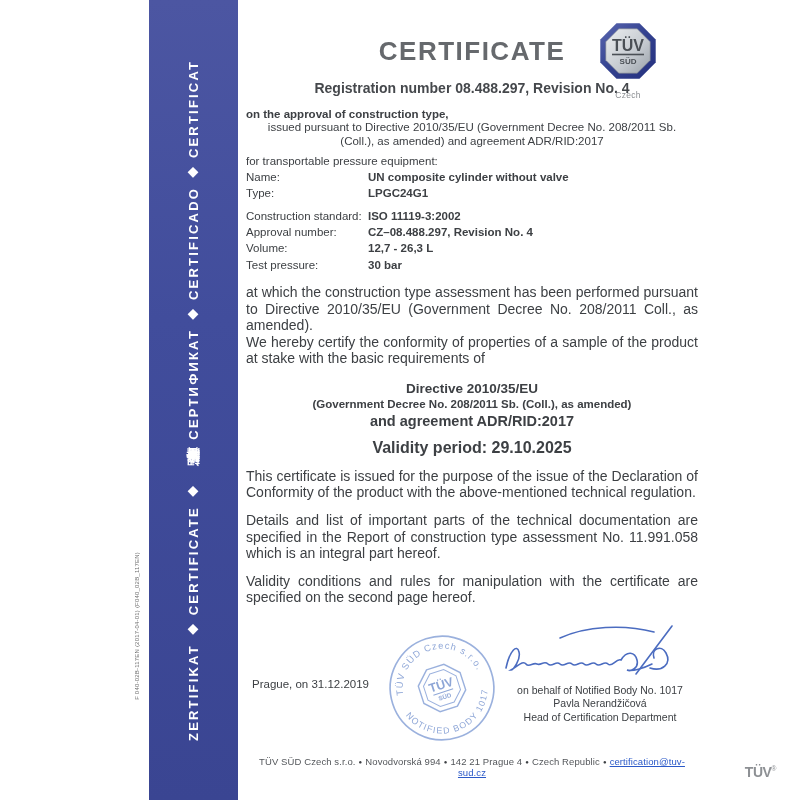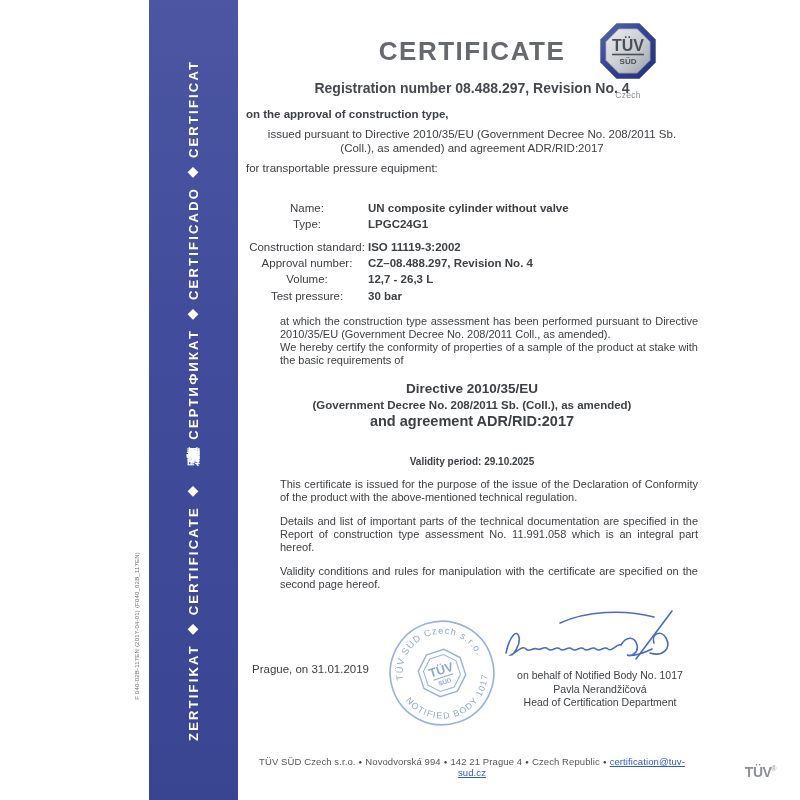--- a/index.html
+++ b/index.html
@@ -20,37 +20,37 @@
   
   .content { position:absolute; left:246px; top:0; width:452px; height:800px; color:#3d4044; }
 
   .logo-wrap { position:absolute; right:38px; top:20px; width:64px; text-align:center; }
   .logo-caption { font-size:8.5px; color:#8a8d91; margin-top:4px; letter-spacing:0.3px; }
 
   .title { text-align:center; padding-top:36px; font-size:26px; font-weight:bold;
            color:#66696d; letter-spacing:1.5px; }
   .reg-line { text-align:center; font-size:14px; font-weight:bold; color:#45484c; margin-top:13px; }
   .approval-line { text-align:left; font-size:11.5px; font-weight:bold; margin-top:12px; }
-  .issued-line { text-align:center; font-size:11.5px; margin-top:7px; padding:0 10px; line-height:1.25; }
+  .issued-line { text-align:center; font-size:11.5px; padding:0 10px; line-height:1.25; }
   .for-line { text-align:left; font-size:11.5px; margin-top:6px; }
 
-  .specs { margin-top:26px; font-size:11.5px;text-align:center; }
+  .specs { margin-top:2px; font-size:11.5px; }
   .spec-row { display:flex; padding:2.2px 0; }
   .spec-row.group-gap { margin-top:6px; }
   .spec-label { width:122px; flex:0 0 122px; }
   .spec-value { font-weight:bold; }
 
-  .para { font-size:11px; line-height:1.18; text-align:justify; margin-top:11px;margin-left:34px; }
+  .para { font-size:14px; line-height:1.18; text-align:justify; margin-top:11px; }
   .para b { font-weight:normal; }
 
   .directive-block { text-align:center; margin-top:14px; line-height:1.25; }
   .directive-l1 { font-size:13.5px; font-weight:bold; }
   .directive-l2 { font-size:11.5px; font-weight:bold; }
   .directive-l3 { font-size:14.5px; font-weight:bold; }
-  .validity { text-align:center; font-size:10px; font-weight:bold; margin-top:26px; }
+  .validity { text-align:center; font-size:16px; font-weight:bold; margin-top:9px; }
 
   .sig-section { position:relative; margin-top:24px; height:120px; }
   .place-date { position:absolute; left:6px; top:48px; font-size:11.5px; }
   .stamp { position:absolute; left:138px; top:0px; width:116px; height:116px; transform:rotate(-18deg); opacity:0.85; }
   .sig-block { position:absolute; right:-2px; top:-8px; width:200px; text-align:center; }
   .sig-lines { font-size:10.5px; line-height:1.3; color:#3d4044; }
 
   .footer { position:absolute; left:246px; bottom:22px; width:452px; }
   .addr { text-align:center; font-size:9.5px; color:#54575b; letter-spacing:0.1px; }
   .addr .bullet { font-size:6px; vertical-align:1px; margin:0 3px; color:#3d4044; }
@@ -137,21 +137,21 @@
       <div class="directive-l3">and agreement ADR/RID:2017</div>
     </div>
 
     <div class="validity">Validity period: 29.10.2025</div>
 
     <div class="para">This certificate is issued for the purpose of the issue of the Declaration of Conformity of the product with the above-mentioned technical regulation.</div>
     <div class="para">Details and list of important parts of the technical documentation are specified in the Report of construction type assessment No. 11.991.058 which is an integral part hereof.</div>
     <div class="para">Validity conditions and rules for manipulation with the certificate are specified on the second page hereof.</div>
 
     <div class="sig-section">
-      <div class="place-date">Prague, on 31.01.2019</div>
+      <div class="place-date">Prague, on 31.12.2019</div>
 
       <div class="stamp">
         <svg width="116" height="116" viewBox="0 0 112 112">
           <defs>
             <path id="arcTop" d="M 18,56 A 38,38 0 0 1 94,56" fill="none"></path>
             <path id="arcBottom" d="M 12,56 A 44,44 0 0 0 100,56" fill="none"></path>
           </defs>
           <circle cx="56" cy="56" r="50" fill="none" stroke="#8aa4d8" stroke-width="1.6"></circle>
           <text font-size="9" fill="#7b97d0" font-family="Liberation Sans, sans-serif" letter-spacing="1">
             <textPath href="#arcTop" startOffset="50%" text-anchor="middle">TÜV SÜD Czech s.r.o.</textPath>

